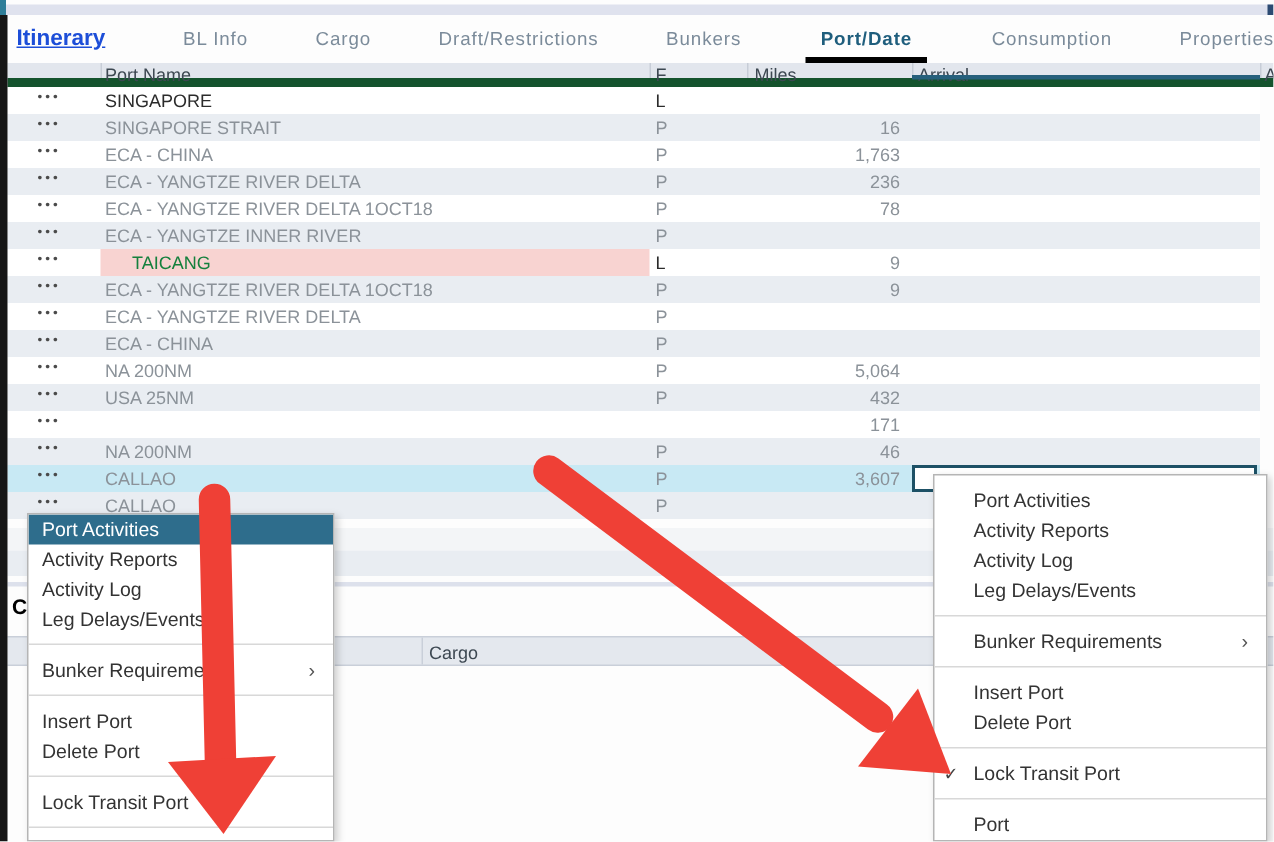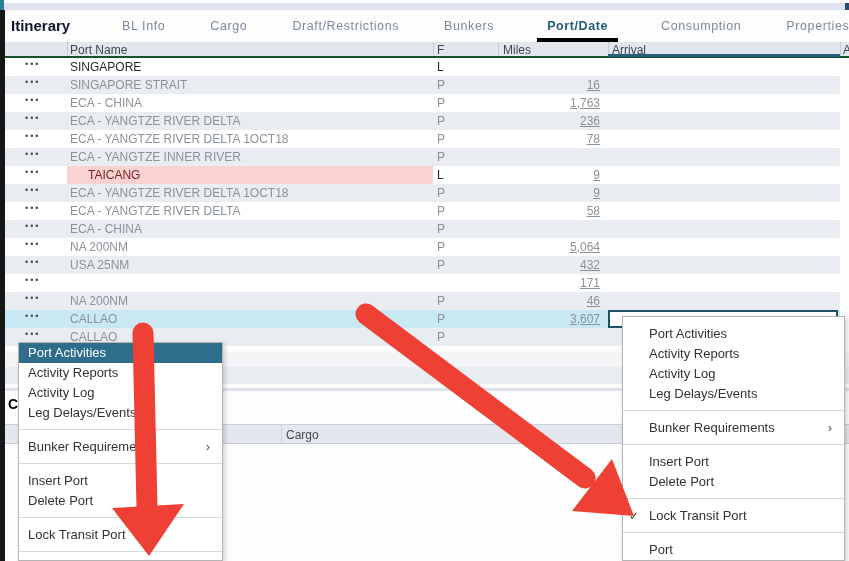--- a/index.html
+++ b/index.html
@@ -9,42 +9,42 @@
     font-family:"Liberation Sans", sans-serif;
   }
   
   .top-strip{position:absolute;left:0;top:3px;width:849px;height:7px;background:#dfe2ee;}
   .top-strip-teal{position:absolute;left:0;top:0;width:4px;height:10px;background:#2f7e99;}
   .top-strip-navy{position:absolute;right:0;top:3px;width:4px;height:7px;background:#2c4a72;}
   .left-bar{position:absolute;left:0;top:10px;width:5px;height:551px;background:#161616;z-index:4;}
 
   
   .tab-bar-area{position:absolute;left:5px;top:10px;width:844px;height:32px;background:#fdfdfd;}
-  .app-title{position:absolute;left:6px;top:7px;font-size:15px;font-weight:bold;color:#0f172a;}
+  .app-title{position:absolute;left:6px;top:7px;font-size:15px;font-weight:bold;color:#1d4ed8;text-decoration:underline;}
   .tabs{position:absolute;left:115px;top:0;height:32px;display:flex;align-items:flex-end;gap:41px;}
   .tab{font-size:12.5px;letter-spacing:.6px;color:#7b8b9a;padding:0 2px 9px 2px;white-space:nowrap;cursor:default;}
   .tab.selected{color:#1f5e7d;font-weight:bold;border-bottom:4px solid #000000;padding:0 10px 5px 10px;}
 
   
-  .grid-header{position:absolute;left:5px;top:42px;width:844px;height:16px;background:#e2e6ed;border-bottom:2px solid #14532d;box-sizing:border-box;z-index:1;}
+  .grid-header{position:absolute;left:5px;top:42px;width:844px;height:16px;background:#e2e6ed;border-bottom:6px solid #14532d;box-sizing:border-box;z-index:1;}
   .grid-header .hl{position:absolute;top:1px;font-size:12px;color:#3d4852;white-space:nowrap;}
   .grid-header .vsep{position:absolute;top:0;bottom:0;width:1px;background:#c7cdd7;}
   .arrival-underline{position:absolute;left:603px;bottom:-1px;width:232px;height:3px;background:#26607c;}
 
   
   .rows{position:absolute;left:5px;top:58px;width:835px;z-index:1;}
   .row{height:18px;position:relative;font-size:12px;color:#8b9299;background:#fff;}
   .row.alt{background:#e9edf2;}
   .row.sel{background:#c8e9f4;}
   .row.emph{color:#2b2b2b;}
   .dots{position:absolute;left:20px;top:1px;font-size:9px;letter-spacing:2px;color:#4a4a4a;cursor:pointer;}
   .c-port{position:absolute;left:62px;top:0;width:366px;height:18px;line-height:18px;padding-left:3px;box-sizing:border-box;white-space:nowrap;overflow:hidden;}
-  .row.alert .c-port{background:#f8d3d1;color:#7f1d1d;padding-left:21px;}
+  .row.alert .c-port{background:#f8d3d1;color:#15803d;padding-left:21px;}
   .c-f{position:absolute;left:432px;top:0;width:40px;line-height:18px;}
-  .c-miles{position:absolute;left:475px;top:0;width:120px;text-align:right;line-height:18px;color:#8b9299;text-decoration:underline;}
+  .c-miles{position:absolute;left:475px;top:0;width:120px;text-align:right;line-height:18px;color:#8b9299;}
 
   
   .selected-cell{position:absolute;left:608px;top:310px;width:230px;height:18px;background:#fff;border:2px solid #1d5166;box-sizing:border-box;z-index:3;}
 
   
   .gap-strip{position:absolute;left:5px;top:352px;width:844px;height:15px;background:#f3f5f7;}
   .summary-row{position:absolute;left:5px;top:367px;width:844px;height:17px;background:#e9edf2;}
   .divider{position:absolute;left:5px;top:388px;width:844px;height:3px;background:#dde1ec;}
   .cargo-title{position:absolute;left:8px;top:396px;font-size:14px;font-weight:bold;color:#000;z-index:1;}
   .cargo-header{position:absolute;left:5px;top:424px;width:844px;height:20px;background:#e4e8ee;border-top:1px solid #c9cfd9;border-bottom:1px solid #c9cfd9;box-sizing:border-box;z-index:1;}
@@ -145,21 +145,20 @@
     <div class="row alt">
       <span class="dots">•••</span>
       <span class="c-port">ECA - YANGTZE RIVER DELTA 1OCT18</span>
       <span class="c-f">P</span>
       <span class="c-miles">9</span>
     </div>
     <div class="row">
       <span class="dots">•••</span>
       <span class="c-port">ECA - YANGTZE RIVER DELTA</span>
       <span class="c-f">P</span>
-      <span class="c-miles">58</span>
     </div>
     <div class="row alt">
       <span class="dots">•••</span>
       <span class="c-port">ECA - CHINA</span>
       <span class="c-f">P</span>
     </div>
     <div class="row">
       <span class="dots">•••</span>
       <span class="c-port">NA 200NM</span>
       <span class="c-f">P</span>

